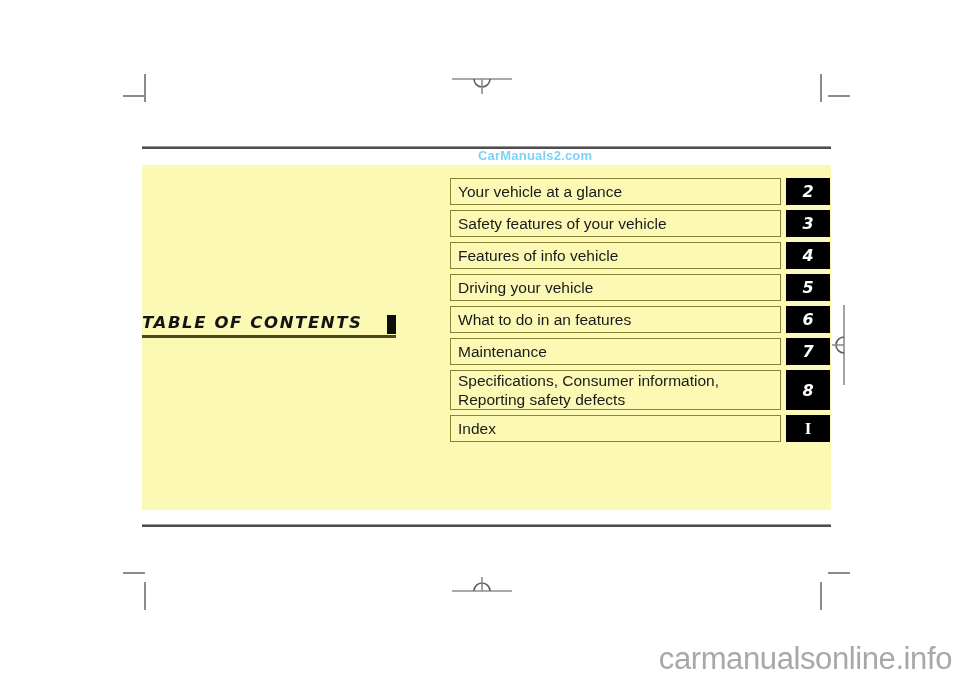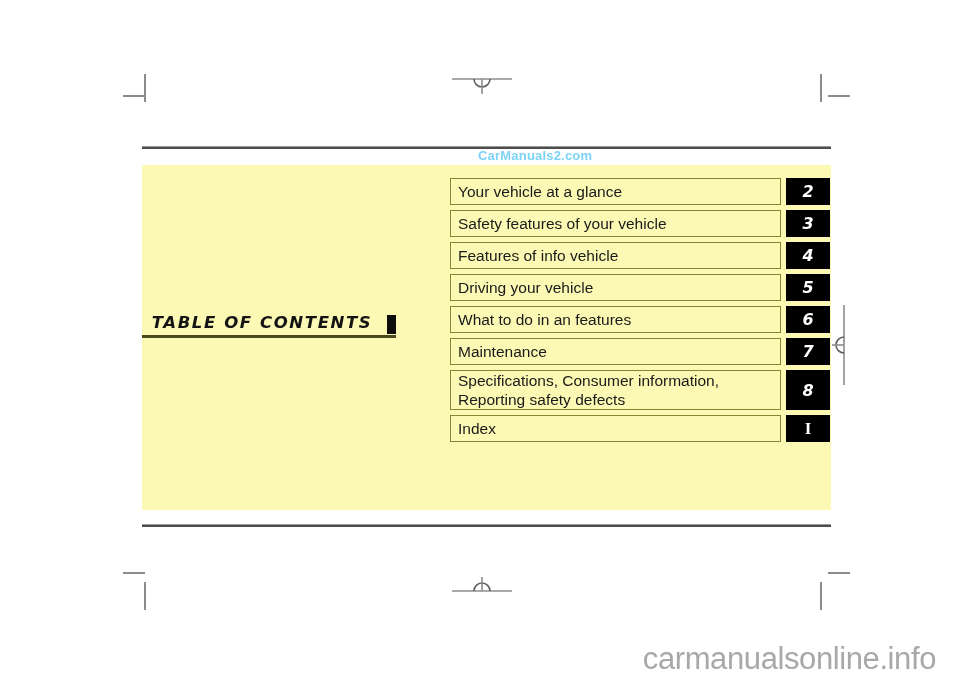--- a/index.html
+++ b/index.html
@@ -68,21 +68,21 @@
     font-size: 13px;
     font-weight: bold;
     color: #7cd3f7;
     letter-spacing: 0.2px;
     white-space: nowrap;
   }
 
   
   .watermark-bottom {
     position: absolute;
-    right: 24px;
+    right: 8px;
     top: 641px;
     font-size: 31px;
     color: #a8a8a8;
     letter-spacing: -0.4px;
     white-space: nowrap;
   }
 
   
   .toc-heading-wrap {
     position: absolute;
@@ -90,21 +90,21 @@
     top: 313px;
     width: 254px;
   }
   .toc-heading {
     font-family: "DejaVu Sans", sans-serif;
     font-style: italic;
     font-weight: bold;
     font-size: 16.5px;
     letter-spacing: 1.6px;
     color: #141414;
-    text-align: center;
+    text-align: left;
     white-space: nowrap;
     padding-right: 14px;
     line-height: 20px;
   }
   .toc-heading-rule {
     margin-top: 2px;
     height: 3px;
     background: #4a4a20;
   }
   .toc-heading-block {

